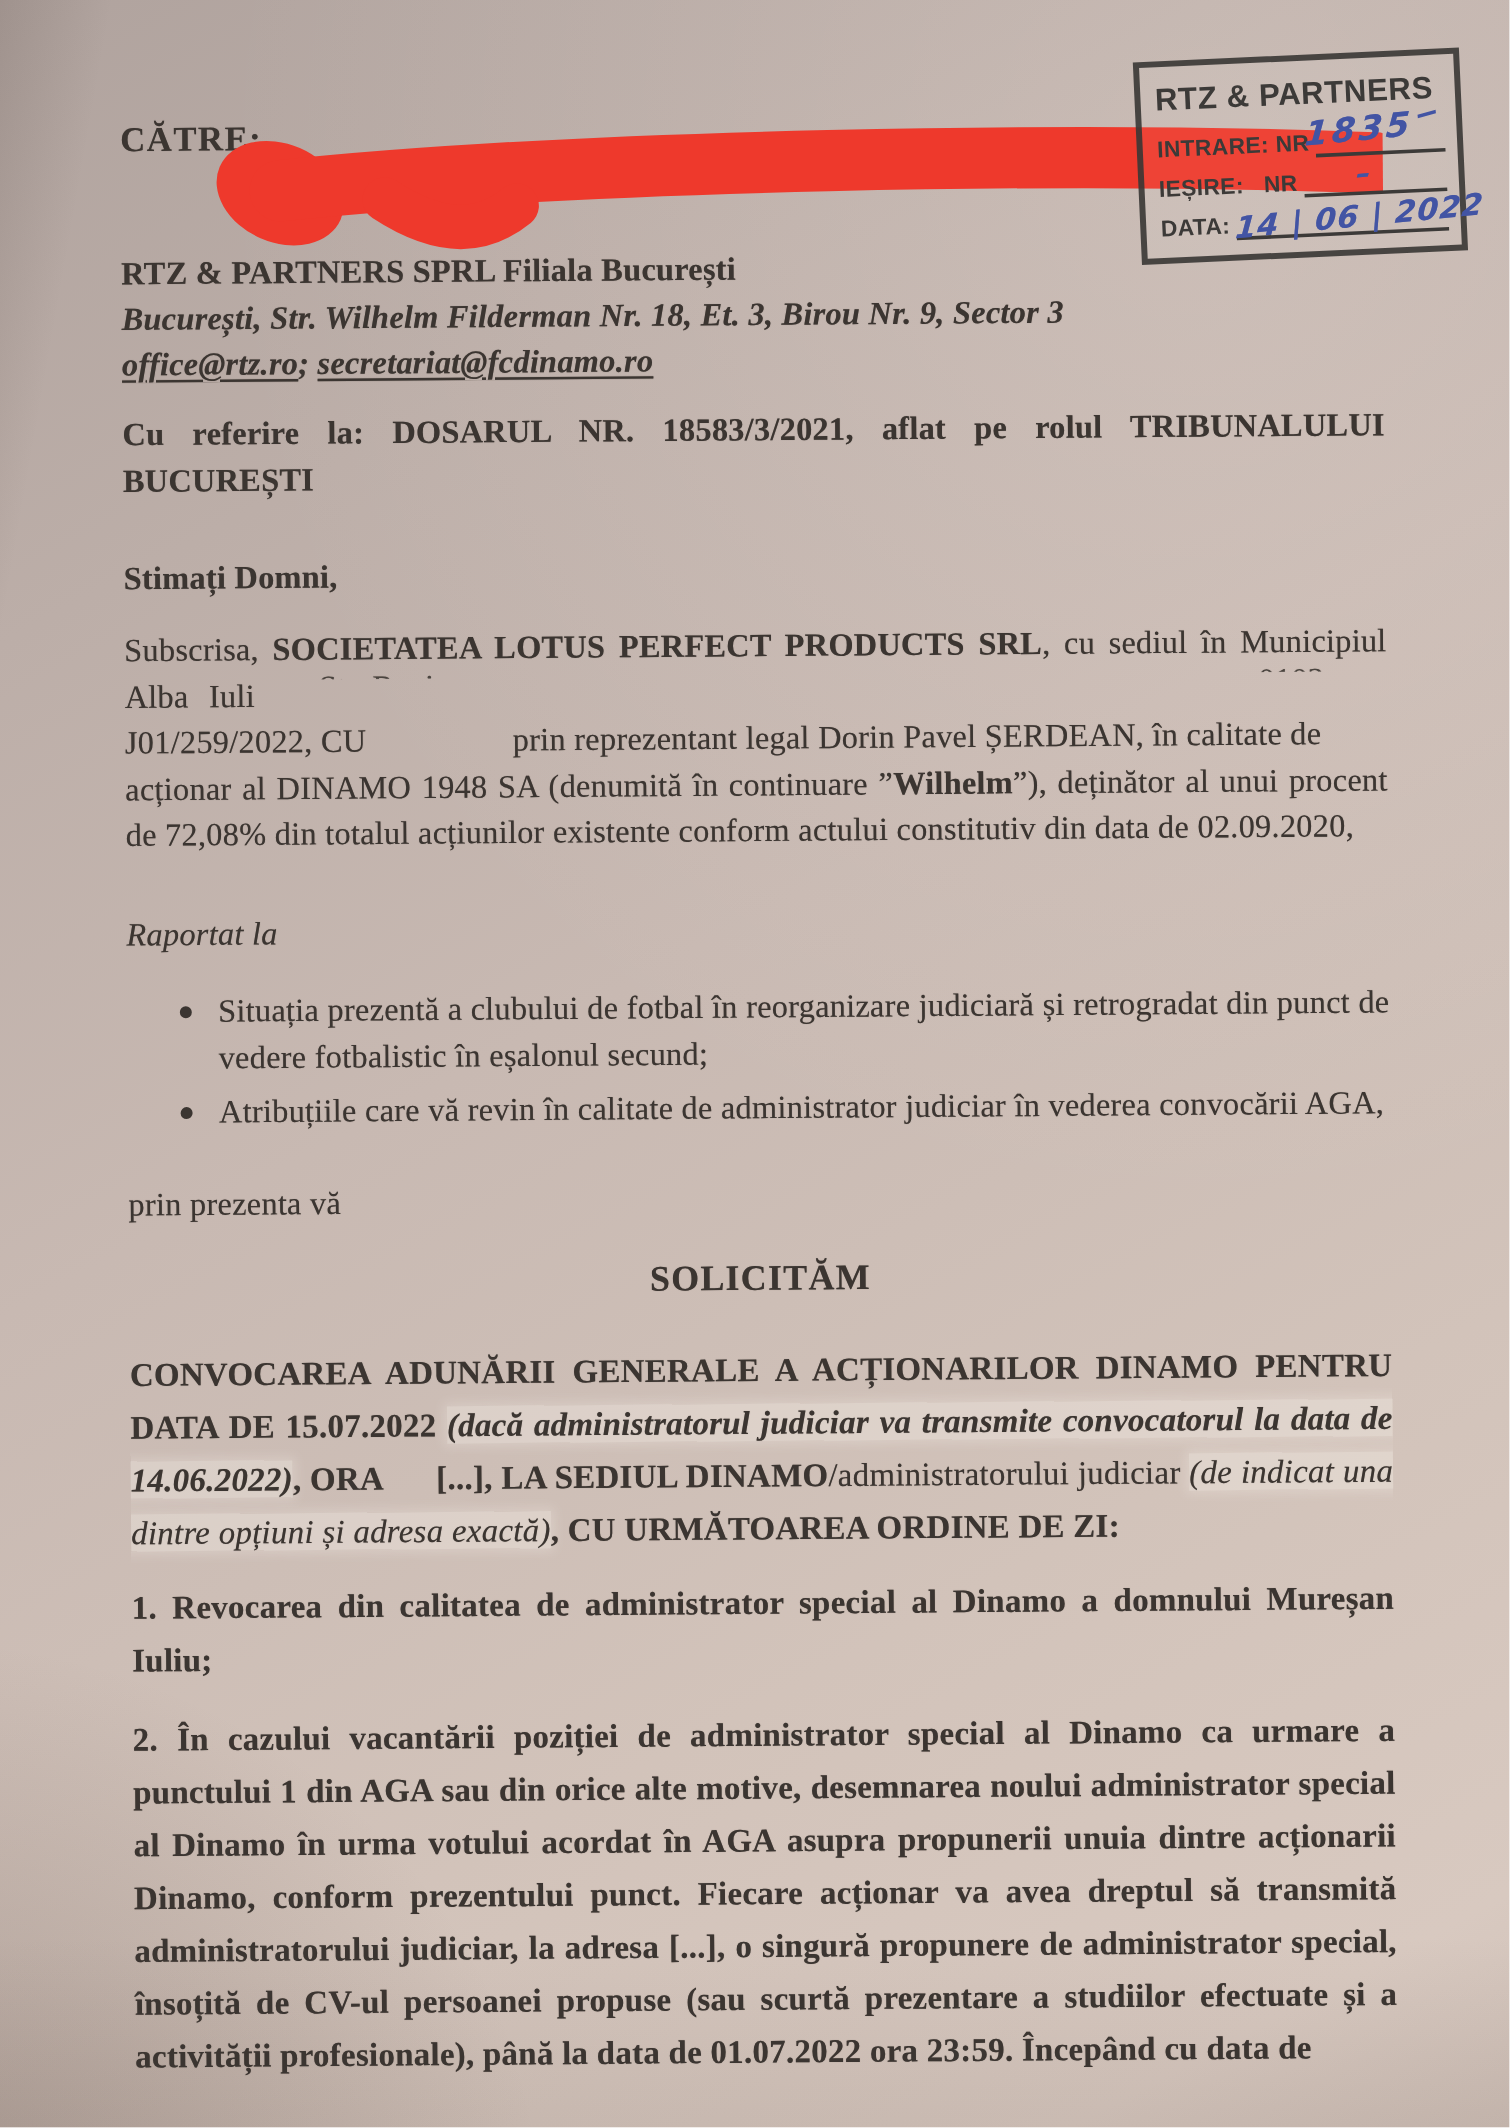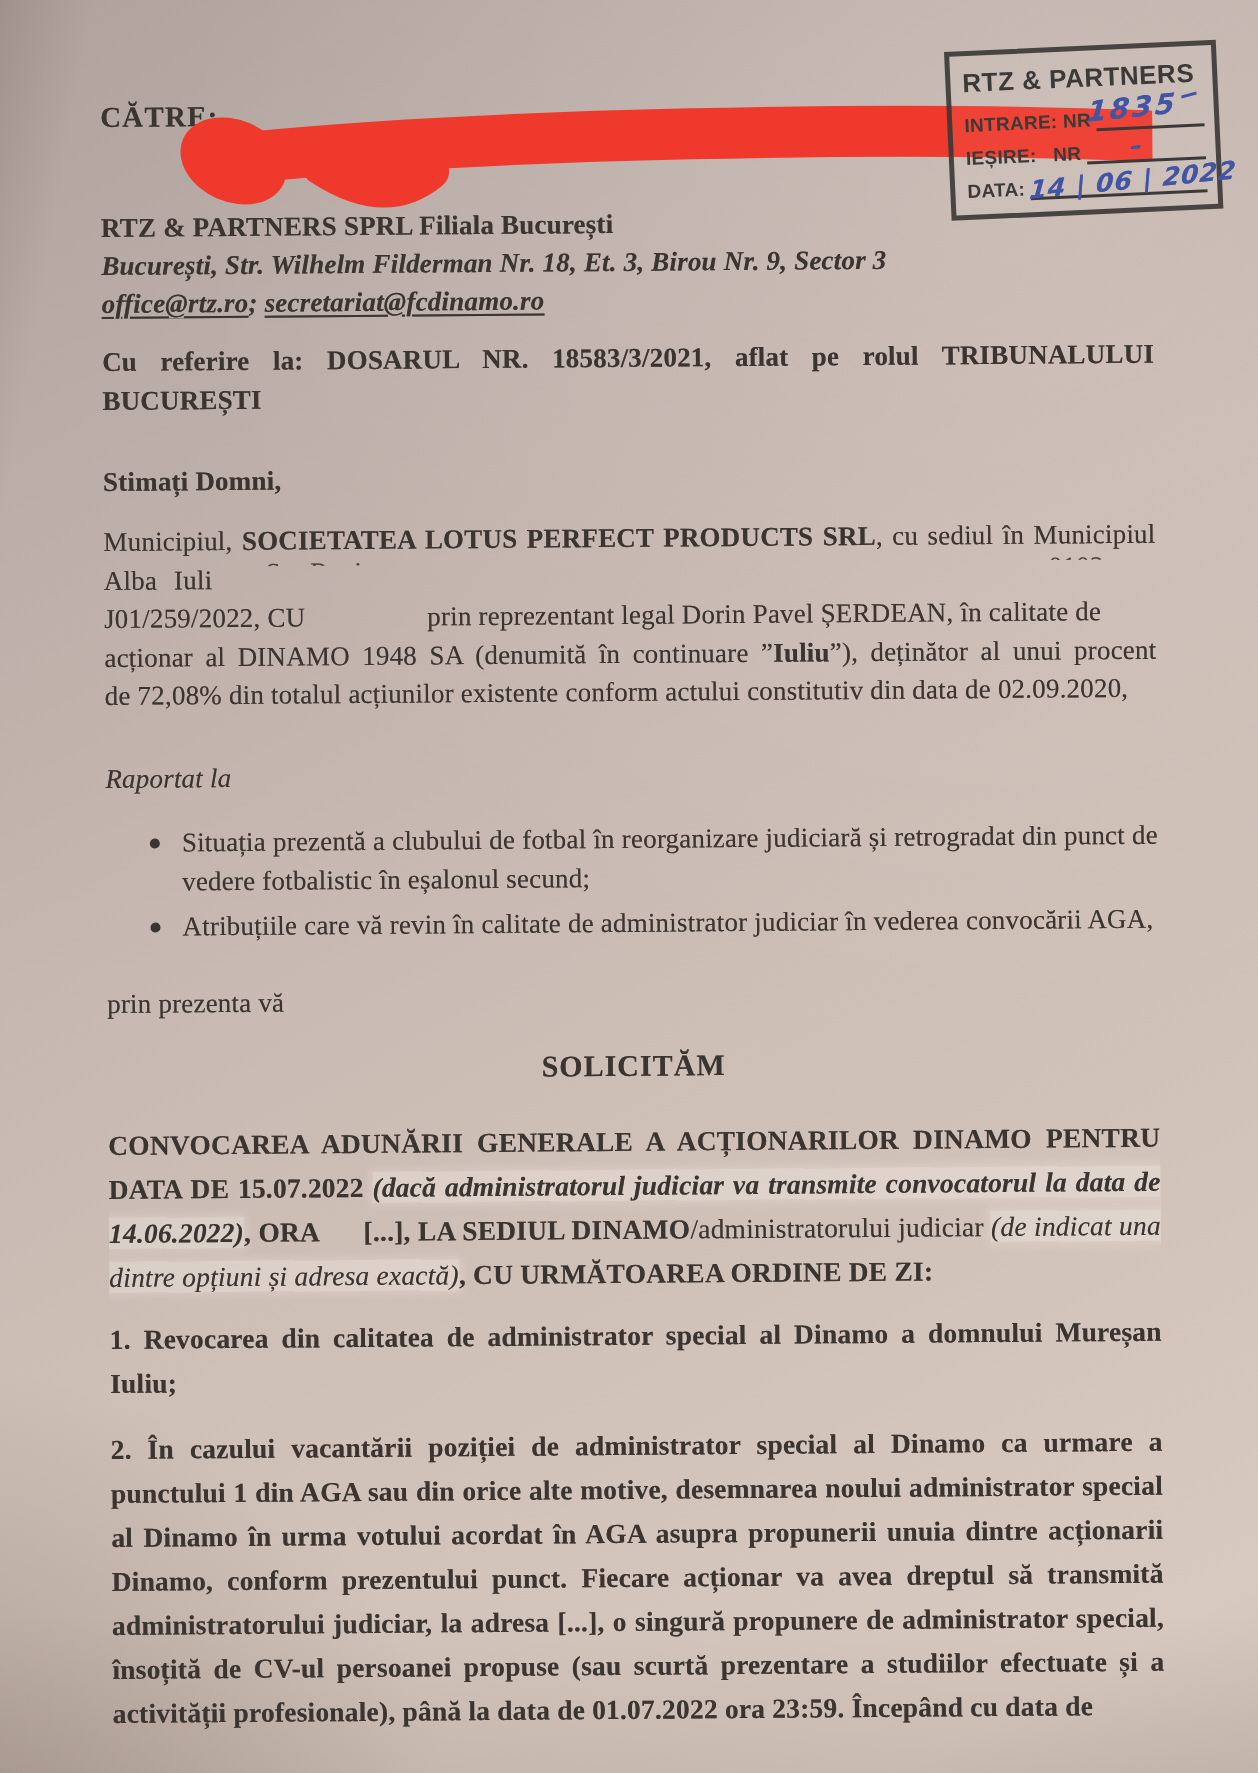--- a/index.html
+++ b/index.html
@@ -115,28 +115,28 @@
     </div>
 
     <div class="ref">
       <div class="jline">Cu referire la: DOSARUL NR. 18583/3/2021, aflat pe rolul TRIBUNALULUI</div>
       <div>BUCUREȘTI</div>
     </div>
 
     <div class="salut">Stimați Domni,</div>
 
     <div class="intro">
-      <div class="jline"><span>Municipiul, </span><span class="bold">SOCIETATEA LOTUS PERFECT PRODUCTS SRL</span><span>, cu sediul în Municipiul</span></div>
+      <div class="jline"><span>Subscrisa, </span><span class="bold">SOCIETATEA LOTUS PERFECT PRODUCTS SRL</span><span>, cu sediul în Municipiul</span></div>
       <div>
         <span class="l2pre">Alba Iuli</span>
         <span class="peek peek1">Str. Regim</span>
         <span class="peek peek2">0103</span>
       </div>
       <div><span>J01/259/2022, CU</span><span class="spacer"></span><span>prin reprezentant legal Dorin Pavel ȘERDEAN, în calitate de</span></div>
-      <div class="jline"><span>acționar al DINAMO 1948 SA (denumită în continuare ”</span><span class="bold">Iuliu</span><span>”), deținător al unui procent</span></div>
+      <div class="jline"><span>acționar al DINAMO 1948 SA (denumită în continuare ”</span><span class="bold">Wilhelm</span><span>”), deținător al unui procent</span></div>
       <div>de 72,08% din totalul acțiunilor existente conform actului constitutiv din data de 02.09.2020,</div>
 
       <svg class="redaction" viewBox="0 0 1052 1600" style="left:0;top:-444px;" xmlns="http://www.w3.org/2000/svg">
         <g transform="translate(0,444)">
           <ellipse cx="133" cy="64" rx="55" ry="41" fill="#ee392c" transform="rotate(24 133 64)"></ellipse>
           <path d="M 133 62 C 380 38, 800 34, 1046 46" fill="none" stroke="#ee392c" stroke-width="51" stroke-linecap="round"></path>
           <path d="M 220 70 C 265 100, 300 100, 330 76" fill="none" stroke="#ee392c" stroke-width="37" stroke-linecap="round"></path>
         </g>
       </svg>
     </div>

